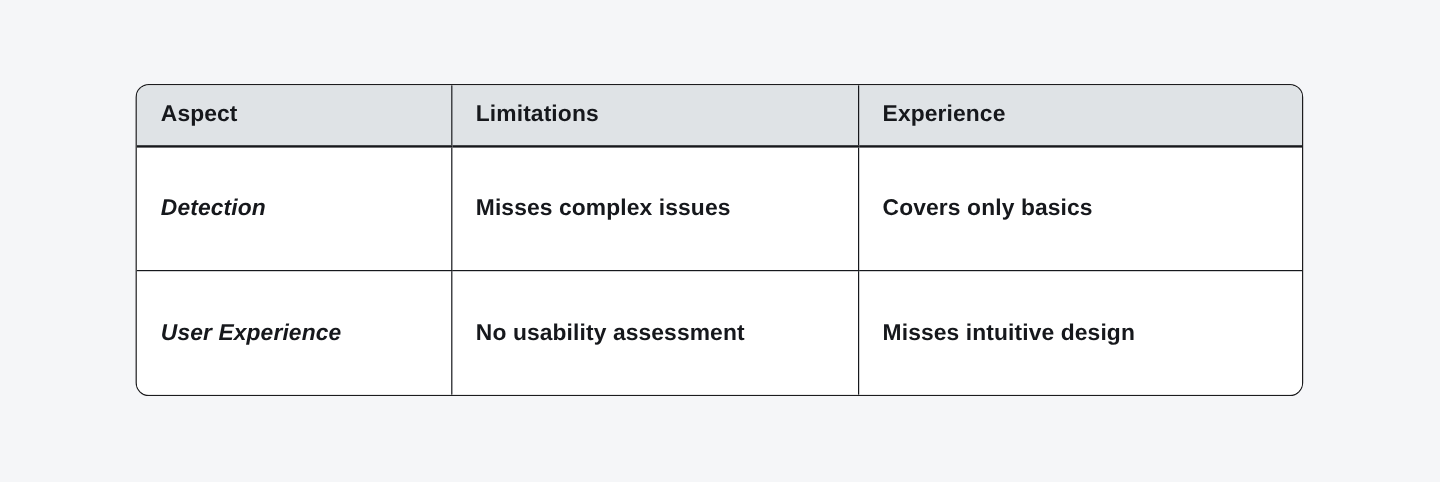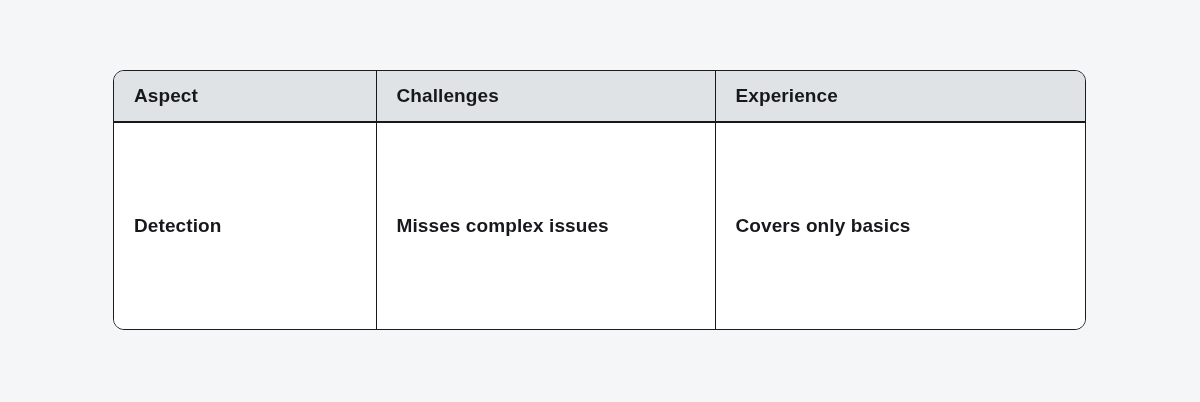--- a/index.html
+++ b/index.html
@@ -88,44 +88,50 @@
   }
   tbody td:last-child {
     border-right: none;
   }
   tbody tr:last-child td {
     border-bottom: none;
   }
 
   tbody td.aspect-cell {
     font-weight: bold;
+    font-style: italic;
   }
 </style>
 </head>
 <body>
 
 <div class="page">
 
   <div class="table-wrap">
     <table class="data-table">
       <colgroup>
         <col class="c1">
         <col class="c2">
         <col class="c3">
       </colgroup>
       <thead>
         <tr class="header-row">
           <th>Aspect</th>
-          <th>Challenges</th>
+          <th>Limitations</th>
           <th>Experience</th>
         </tr>
       </thead>
       <tbody>
         <tr>
           <td class="aspect-cell">Detection</td>
           <td>Misses complex issues</td>
           <td>Covers only basics</td>
         </tr>
+        <tr>
+          <td class="aspect-cell">User Experience</td>
+          <td>No usability assessment</td>
+          <td>Misses intuitive design</td>
+        </tr>
       </tbody>
     </table>
   </div>
 
 </div>
 
 </body></html>

